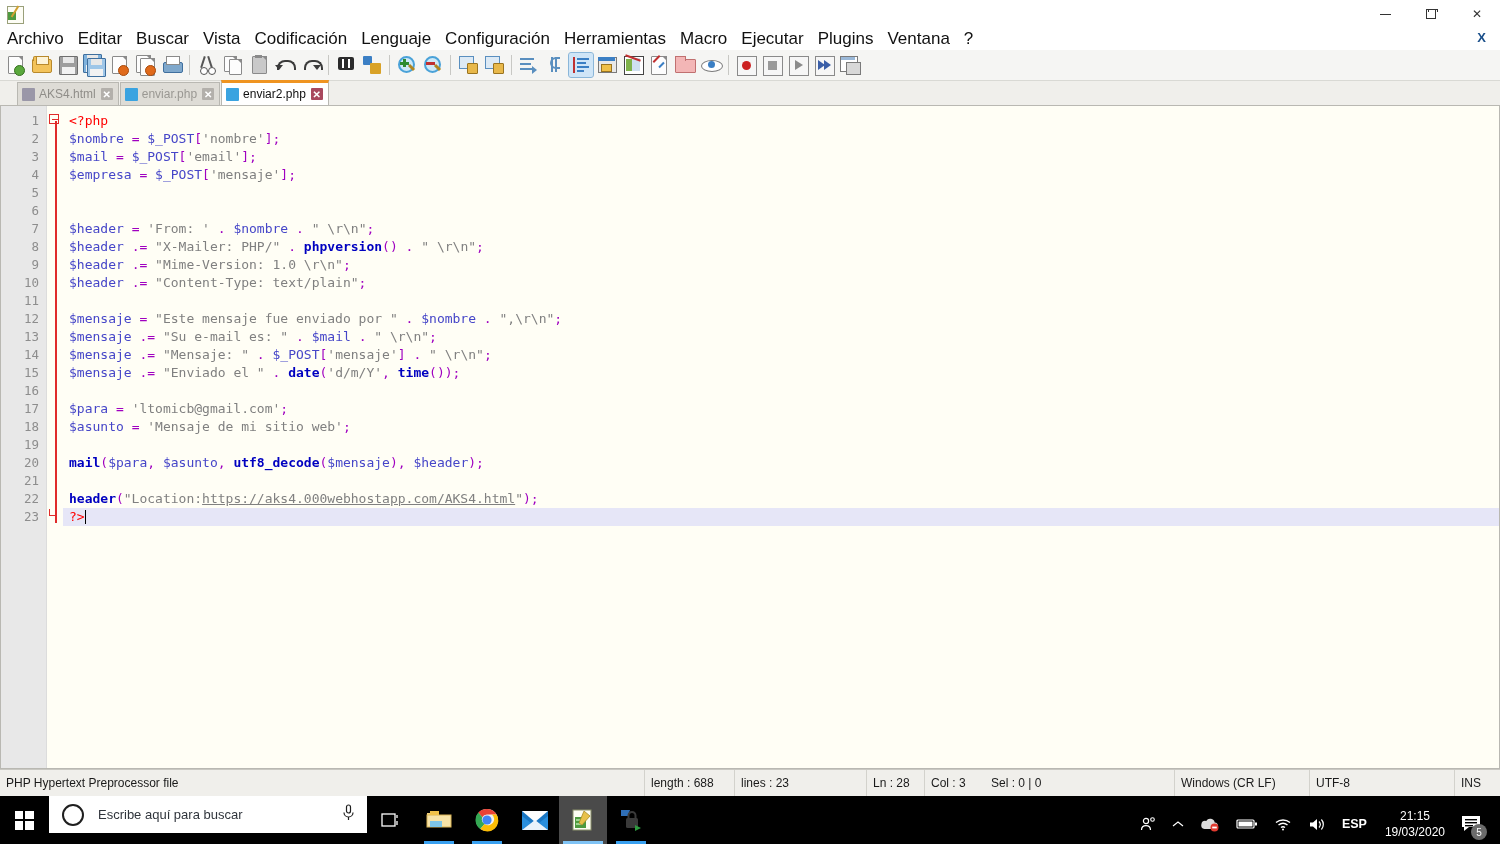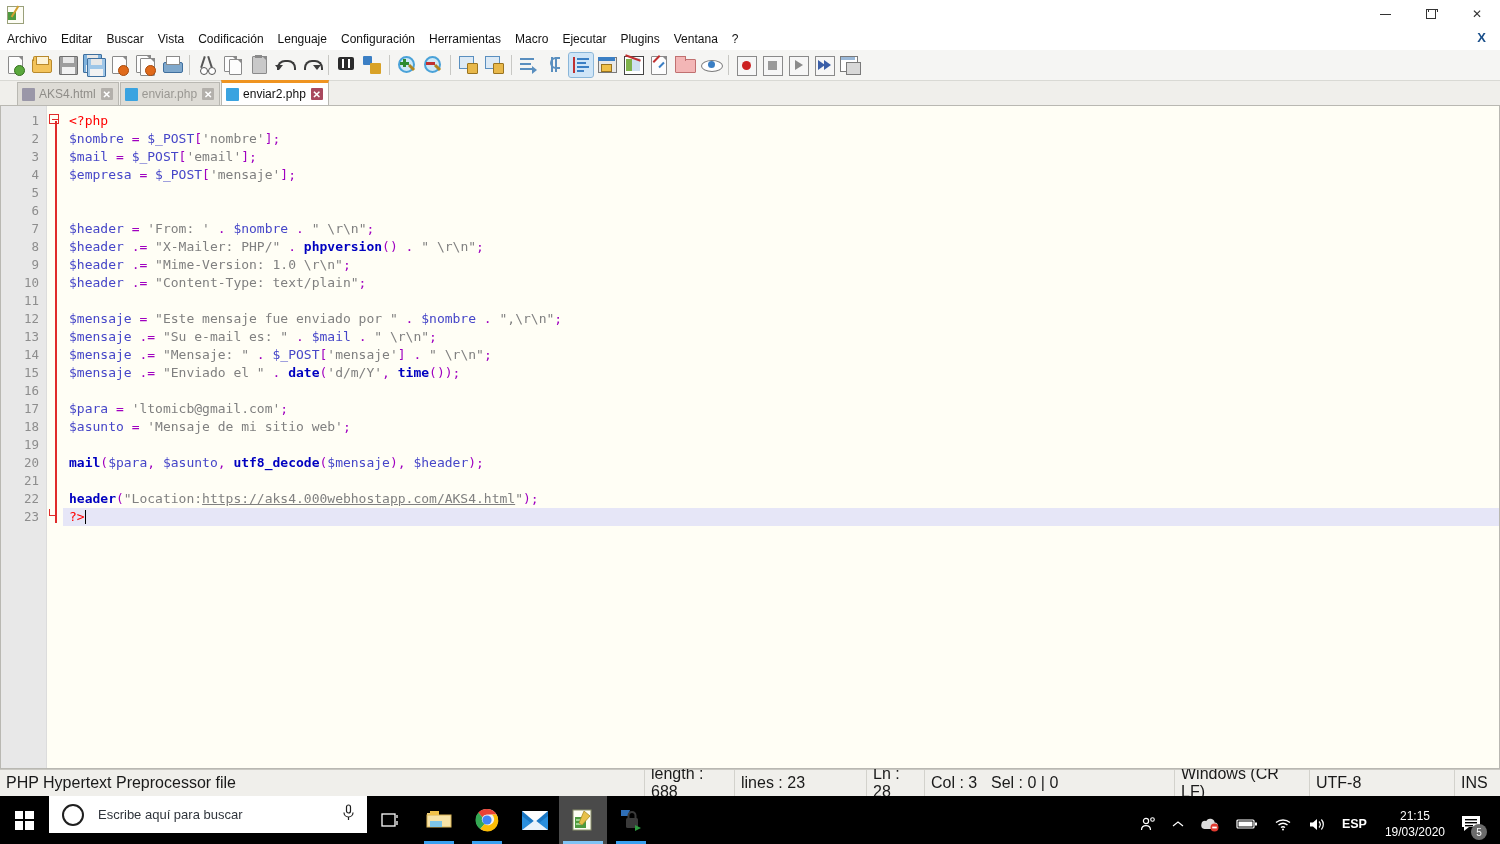--- a/index.html
+++ b/index.html
@@ -20,21 +20,21 @@
   .title-text{font-size:12.5px;color:#1a1a1a;letter-spacing:.1px;}
   .winctrls{position:absolute;right:0;top:0;height:28px;display:flex;}
   .winbtn{width:46px;height:28px;display:flex;align-items:center;justify-content:center;color:#333;font-size:12px;}
   .gl-min{display:block;width:11px;height:1px;background:#333;}
   .gl-max{display:block;width:10px;height:10px;position:relative;}
   .gl-max:before{content:"";position:absolute;left:0;bottom:0;width:8px;height:8px;border:1px solid #333;}
   .gl-max:after{content:"";position:absolute;left:2px;top:0;width:8px;height:2px;border:1px solid #333;border-bottom:none;}
 
   
   .menubar{height:22px;display:flex;align-items:center;background:#ffffff;flex:none;position:relative;border:none;}
-  .menuitem{font-size:12px;color:#111;padding:2px 7px;line-height:16px;cursor:default;}
+  .menuitem{font-size:17px;color:#111;padding:2px 7px;line-height:16px;cursor:default;}
   .doc-close{position:absolute;right:10px;top:2px;font-size:13px;color:#1a4f8a;font-weight:600;padding:0 4px;cursor:default;}
 
   
   .toolbar{height:30px;display:flex;align-items:center;background:#f5f5f3;border-bottom:1px solid #d9d9d4;flex:none;padding-left:3px;}
   .tb{width:24px;height:24px;margin:0 1px;position:relative;display:inline-block;border-radius:2px;}
   .tb.active{background:#cfe5f7;outline:1px solid #8ab6d9;}
   .tbsep{width:1px;height:20px;background:#c8c8c4;margin:0 4px;}
 
   
   .doc-w{position:absolute;left:4px;top:3px;width:13px;height:16px;background:#fdfdfd;border:1px solid #8a8a8a;border-radius:1px;}
@@ -71,21 +71,21 @@
 
   
   .t-tag{color:#ff0000;}
   .t-var{color:#4646c8;}
   .t-op{color:#a000c0;}
   .t-str{color:#808080;}
   .t-fn{color:#0000c0;font-weight:bold;}
   .t-url{color:#808080;text-decoration:underline;}
 
   
-  .statusbar{height:26px;display:flex;align-items:center;background:#f0efeb;border-top:1px solid #c9c8c2;flex:none;font-size:16px;color:#1a1a1a;}
+  .statusbar{height:26px;display:flex;align-items:center;background:#f0efeb;border-top:1px solid #c9c8c2;flex:none;font-size:12px;color:#1a1a1a;}
   .st{padding:0 6px;height:26px;display:flex;align-items:center;border-right:1px solid #d3d2cc;box-sizing:border-box;}
 
   
   .taskbar{height:48px;background:#000000;display:flex;align-items:flex-start;flex:none;position:relative;}
   .startbtn{width:48px;height:48px;display:flex;align-items:center;justify-content:center;}
   .winlogo{width:19px;height:19px;display:grid;grid-template-columns:1fr 1fr;grid-template-rows:1fr 1fr;gap:2px;}
   .winlogo span{background:#ffffff;display:block;}
   .searchbox{width:318px;height:37px;background:#ffffff;display:flex;align-items:center;margin-left:1px;}
   .circ{width:18px;height:18px;border:2px solid #1f1f1f;border-radius:50%;margin-left:13px;flex:none;}
   .searchtxt{font-size:13px;color:#30353c;margin-left:14px;flex:1;}

